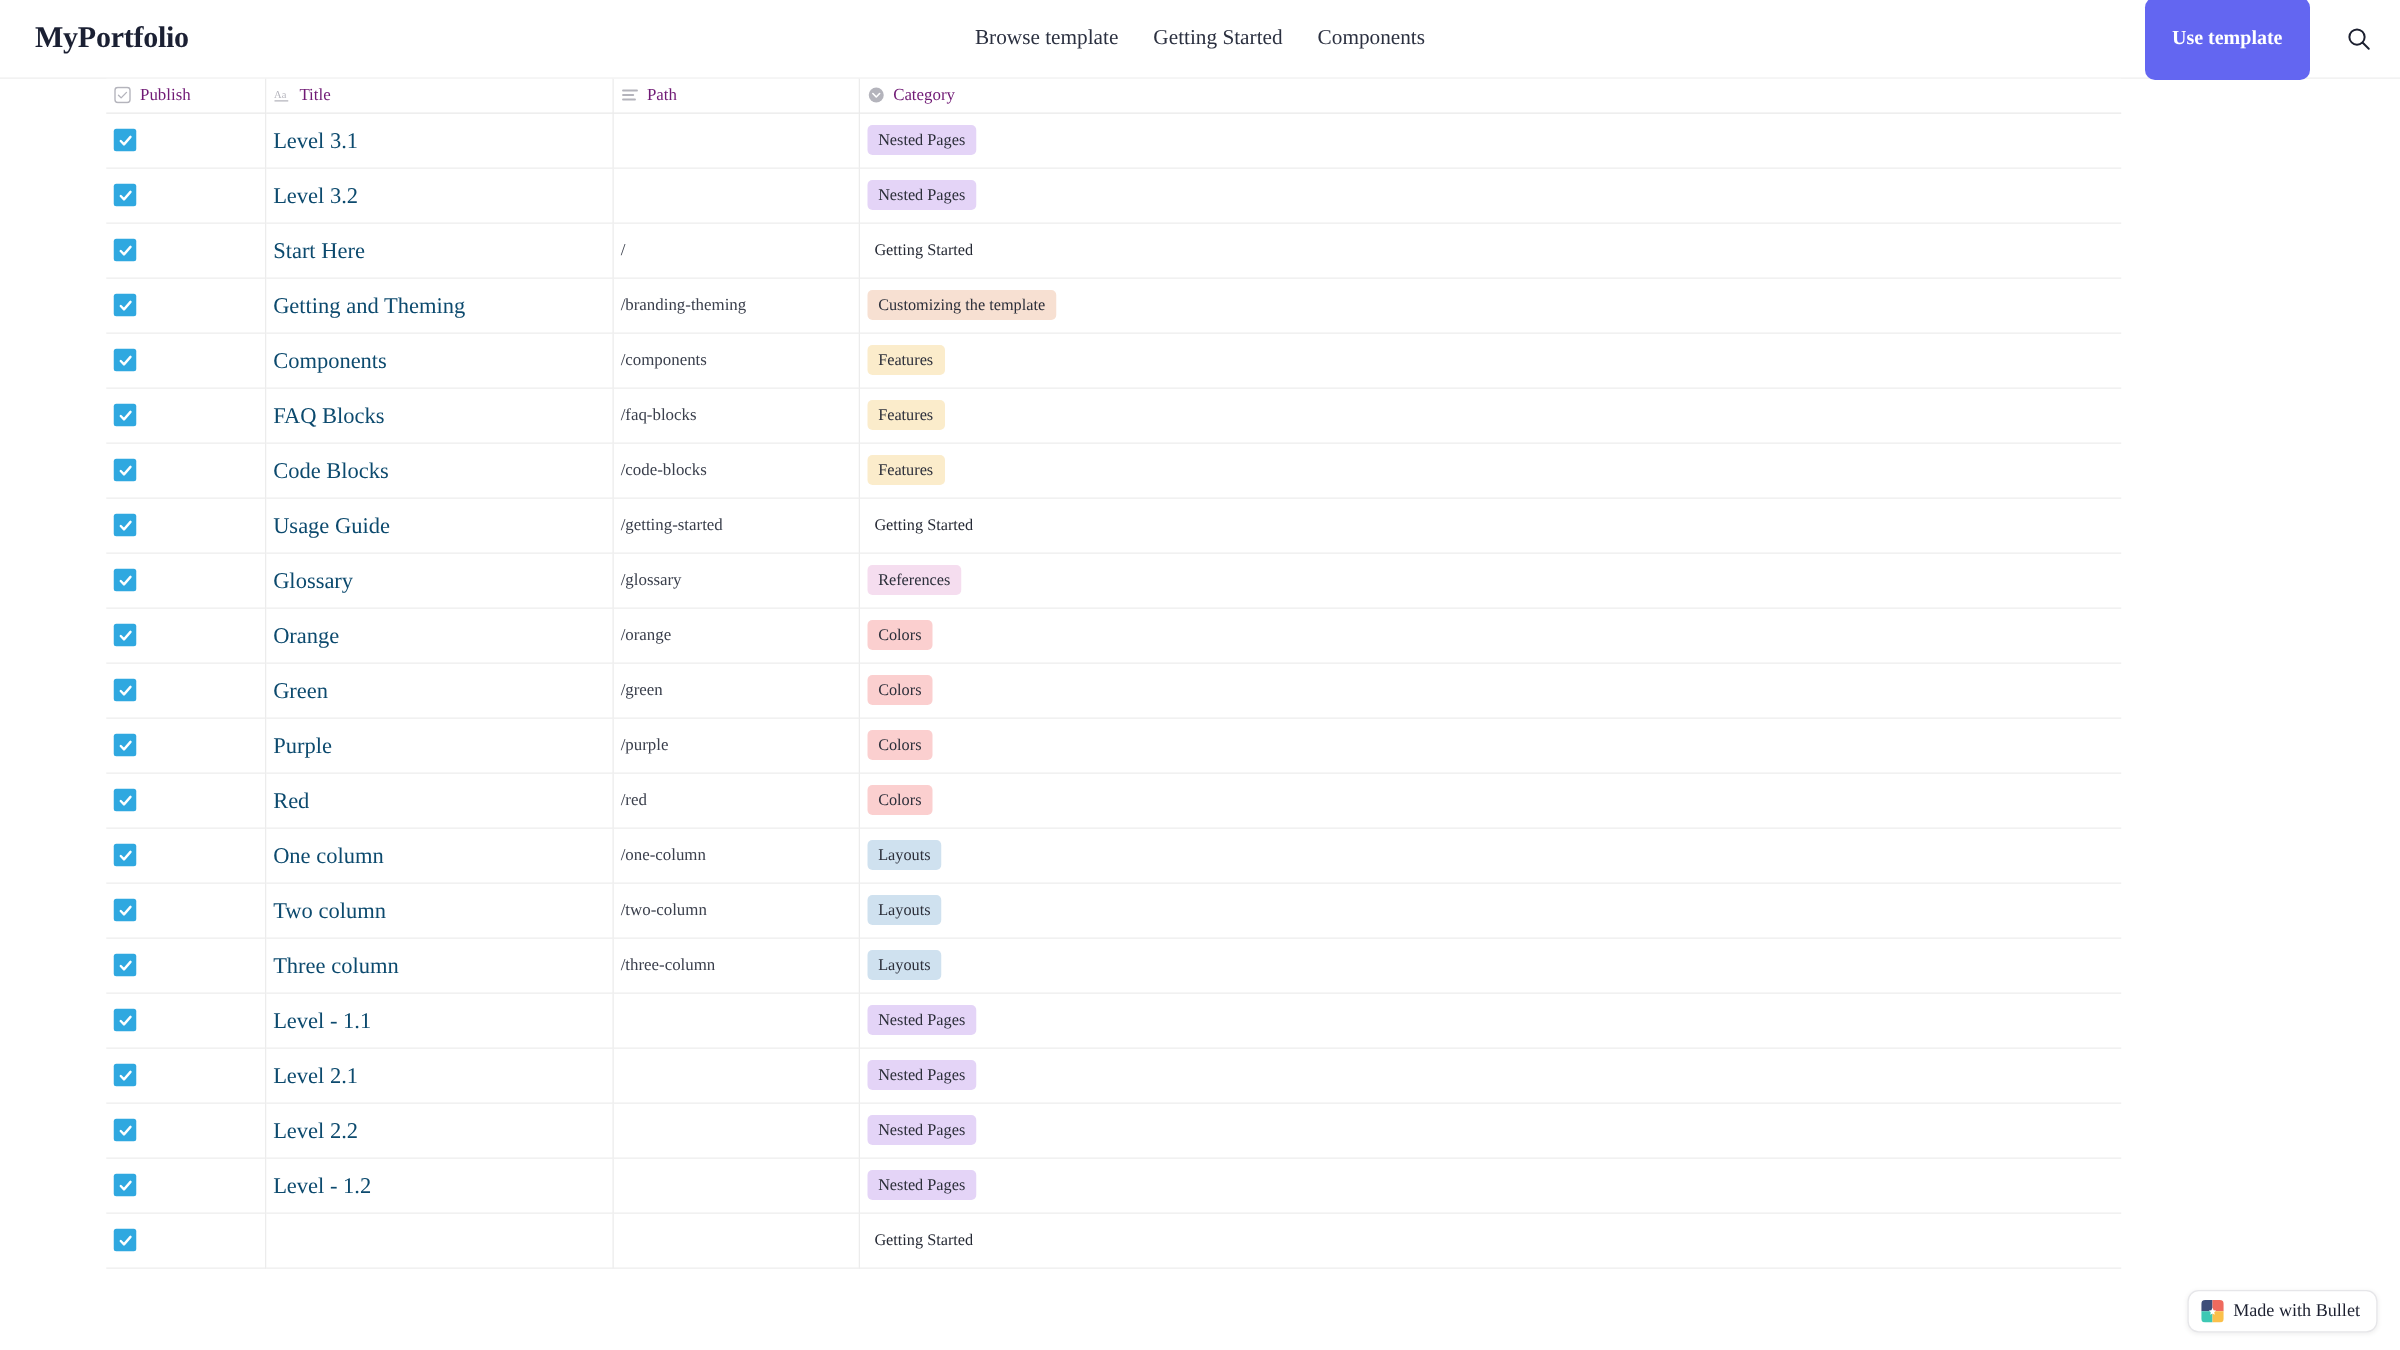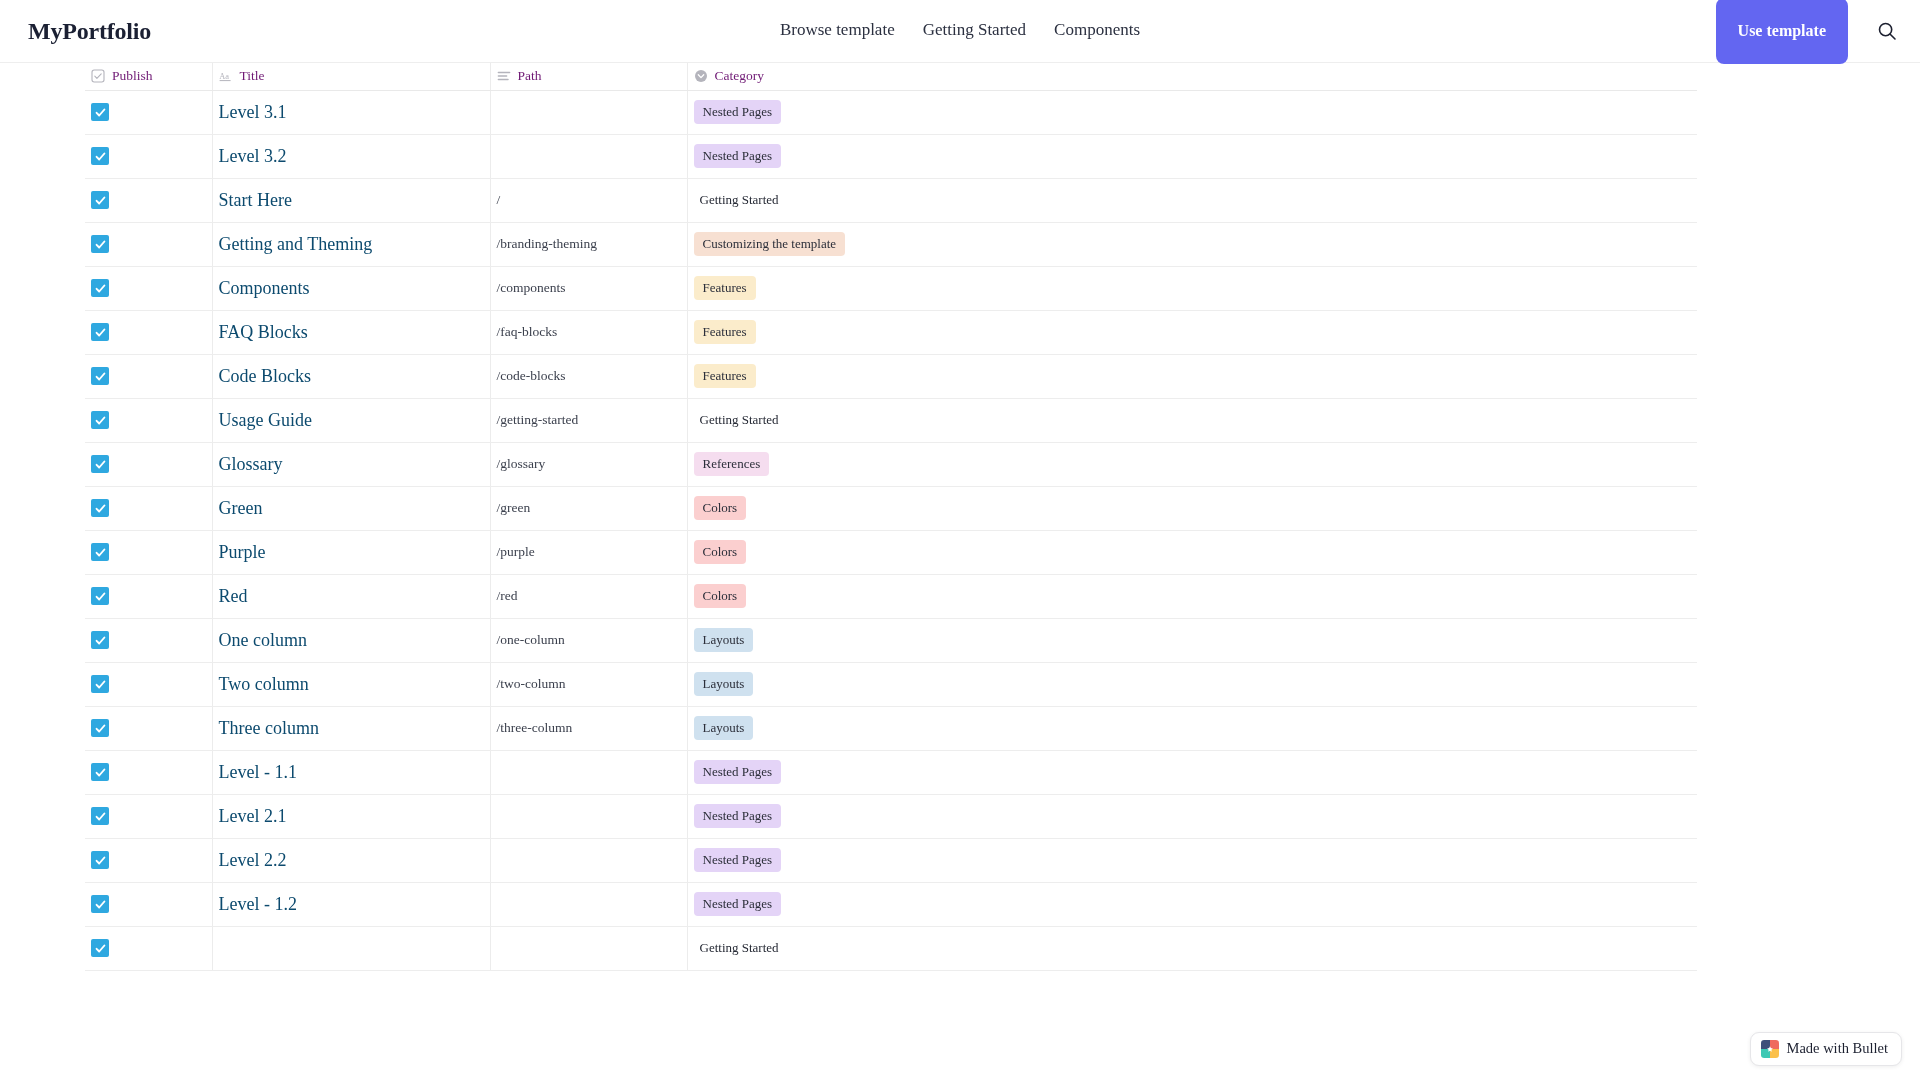--- a/index.html
+++ b/index.html
@@ -163,21 +163,21 @@
     padding-left: 6px;
     color: #262a35;
   }
 
   
   .made-with {
     position: absolute;
     right: 18px;
     bottom: 14px;
     display: flex;
-    align-items: flex-start;
+    align-items: center;
     gap: 8px;
     background: #ffffff;
     border: 1px solid #e6e6e9;
     border-radius: 9px;
     padding: 7px 13px 7px 10px;
     box-shadow: 0 1px 4px rgba(0,0,0,0.07);
     cursor: pointer;
   }
   .made-with .label {
     font-size: 14.5px;
@@ -377,20 +377,32 @@
           <td class="cell-category"><span class="badge" style="background: rgb(245, 221, 239);">References</span></td>
         </tr>
         <tr>
           <td class="cell-publish">
             <span class="cbx" style="background: rgb(47, 168, 224);">
               <svg width="13" height="13" viewBox="0 0 13 13" fill="none">
                 <path d="M2.6 6.8l2.6 2.7 5.2-6" stroke="#ffffff" stroke-width="1.9" stroke-linecap="round" stroke-linejoin="round"></path>
               </svg>
             </span>
           </td>
+          <td class="cell-title">Orange</td>
+          <td class="cell-path">/orange</td>
+          <td class="cell-category"><span class="badge" style="background: rgb(251, 207, 207);">Colors</span></td>
+        </tr>
+        <tr>
+          <td class="cell-publish">
+            <span class="cbx" style="background: rgb(47, 168, 224);">
+              <svg width="13" height="13" viewBox="0 0 13 13" fill="none">
+                <path d="M2.6 6.8l2.6 2.7 5.2-6" stroke="#ffffff" stroke-width="1.9" stroke-linecap="round" stroke-linejoin="round"></path>
+              </svg>
+            </span>
+          </td>
           <td class="cell-title">Green</td>
           <td class="cell-path">/green</td>
           <td class="cell-category"><span class="badge" style="background: rgb(251, 207, 207);">Colors</span></td>
         </tr>
         <tr>
           <td class="cell-publish">
             <span class="cbx" style="background: rgb(47, 168, 224);">
               <svg width="13" height="13" viewBox="0 0 13 13" fill="none">
                 <path d="M2.6 6.8l2.6 2.7 5.2-6" stroke="#ffffff" stroke-width="1.9" stroke-linecap="round" stroke-linejoin="round"></path>
               </svg>

